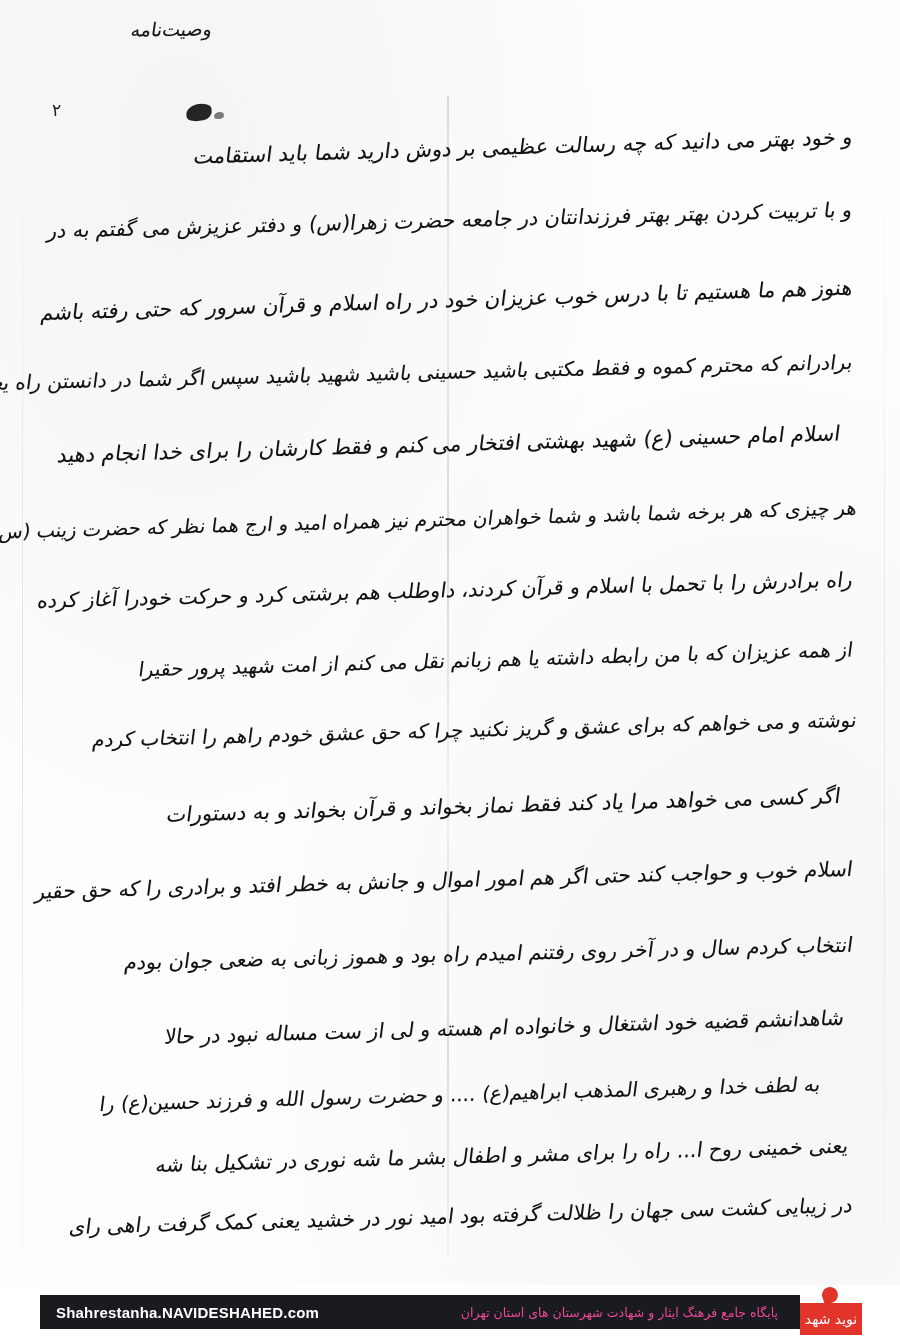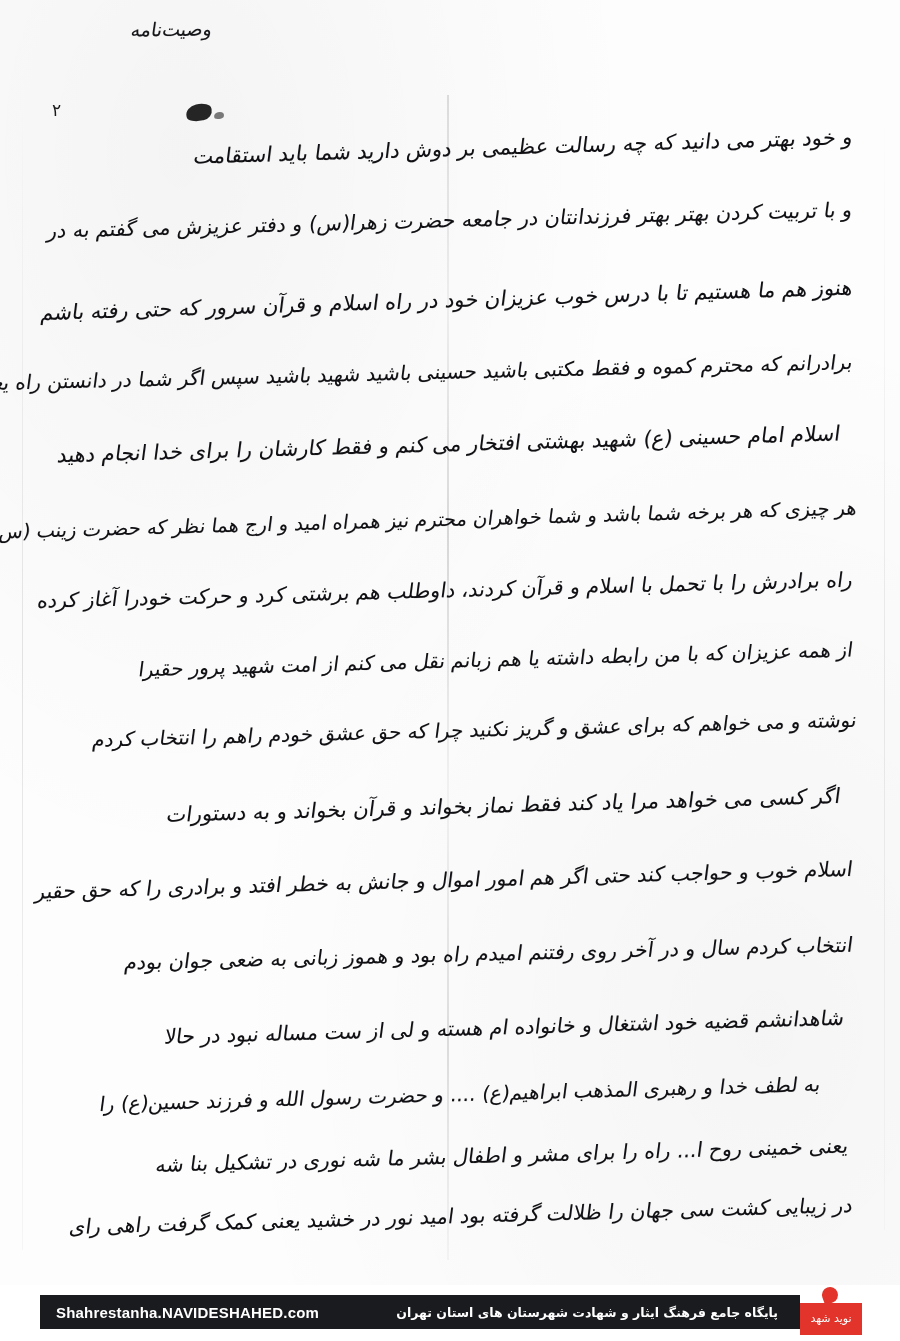--- a/index.html
+++ b/index.html
@@ -154,26 +154,25 @@
     box-sizing: border-box;
   }
   .footer-site {
     color: #ffffff;
     font-family: Liberation Sans, sans-serif;
     font-size: 15px;
     font-weight: 700;
     letter-spacing: 0.2px;
   }
   .footer-fa {
-    color: #ffffff;
+    color: #ec4899;
     font-family: "DejaVu Sans", sans-serif;
     font-size: 12.5px;
     direction: rtl;
     margin-right: 6px;
-    font-weight: bold;
   }
   .logo {
     position: absolute;
     left: 800px;
     top: 2px;
     width: 62px;
     height: 50px;
   }
   .logo .flame {
     position: absolute;
@@ -189,21 +188,21 @@
     position: absolute;
     left: 0;
     top: 16px;
     width: 62px;
     height: 32px;
     background: #e2342a;
     display: flex;
     align-items: center;
     justify-content: center;
     color: #fff;
-    font-size: 11px;
+    font-size: 14px;
     font-family: "DejaVu Sans", sans-serif;
     direction: rtl;
     line-height: 1.05;
     text-align: center;
     padding: 1px 4px;
     box-sizing: border-box;
   }
 </style>
 </head>
 <body>

